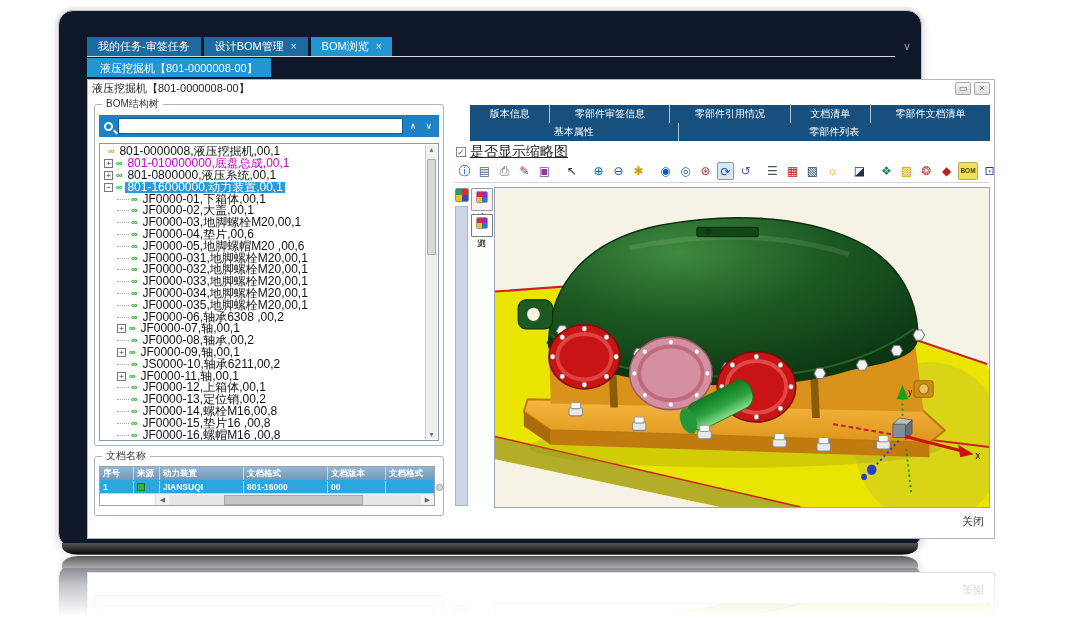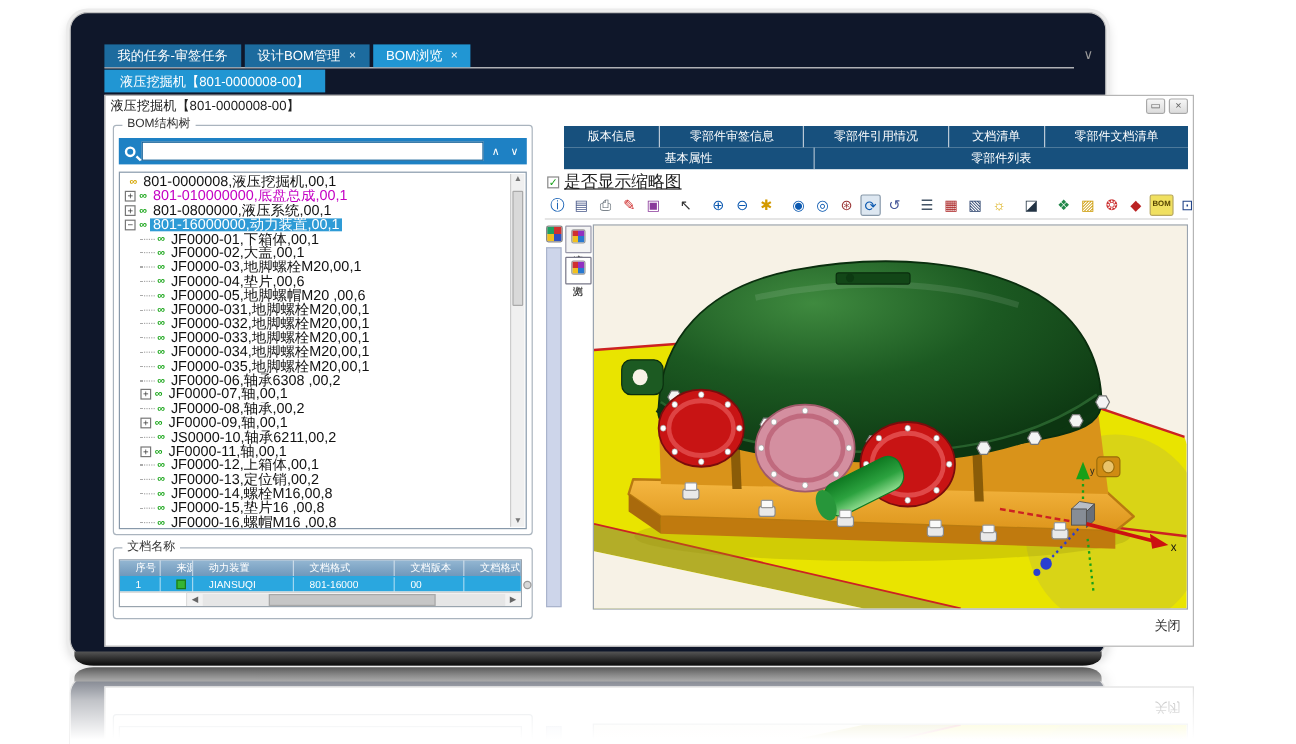--- a/index.html
+++ b/index.html
@@ -53,21 +53,21 @@
   .tree-row.selected .t-label{background:#2e9bd6;color:#fff;}
   .vscroll{position:absolute;right:1px;top:1px;bottom:1px;width:12px;background:#f0f0f0;border-left:1px solid #ccc;font-size:7px;color:#777;text-align:center;}
   .vs-up{position:absolute;top:1px;left:0;right:0;}
   .vs-down{position:absolute;bottom:1px;left:0;right:0;}
   .vs-thumb{position:absolute;left:1px;right:1px;top:14px;height:96px;background:#d9d9d9;border:1px solid #aaa;border-radius:1px;}
 
   .files-box{left:0;top:356px;width:350px;height:60px;}
   .files-table{position:absolute;left:4px;top:9px;right:8px;height:40px;border:1px solid #99a4ae;background:#fff;}
   .f-header{display:flex;height:13px;background:linear-gradient(#93b6d2,#6f98bb);color:#fff;}
   .f-row{display:flex;height:13px;background:#2aa7df;color:#fff;align-items:center;}
-  .f-cell{font-size:8.5px;line-height:12px;padding:0 13px;border-right:1px solid rgba(255,255,255,.55);overflow:hidden;white-space:nowrap;flex:none;}
+  .f-cell{font-size:8.5px;line-height:12px;padding:0 3px;border-right:1px solid rgba(255,255,255,.55);overflow:hidden;white-space:nowrap;flex:none;font-weight:bold;}
   .f-cell:nth-child(1){width:34px;}.f-cell:nth-child(2){width:26px;}
   .f-cell:nth-child(3){width:84px;}.f-cell:nth-child(4){width:84px;}
   .f-cell:nth-child(5){width:58px;}.f-cell:nth-child(6){width:46px;border-right:none;}
   .src-ic{display:inline-block;width:8px;height:8px;background:#35b535;border:1px solid #1a7a1a;vertical-align:middle;}
   .f-scroll{display:flex;height:12px;align-items:center;background:#f2f2f2;border-top:1px solid #ccc;}
   .fs-spacer{width:56px;height:100%;background:#fff;border-right:1px solid #ddd;flex:none;}
   .fs-arrow{width:13px;font-size:7px;color:#666;text-align:center;flex:none;}
   .fs-track{flex:1;height:10px;background:#e6e6e6;position:relative;}
   .fs-thumb{position:absolute;left:22%;width:55%;top:0;height:10px;background:#c6c6c6;border:1px solid #a8a8a8;}
   .row-end-dot{position:absolute;right:0px;top:27px;width:7px;height:7px;border-radius:50%;background:#d8d8d8;border:1px solid #999;}

